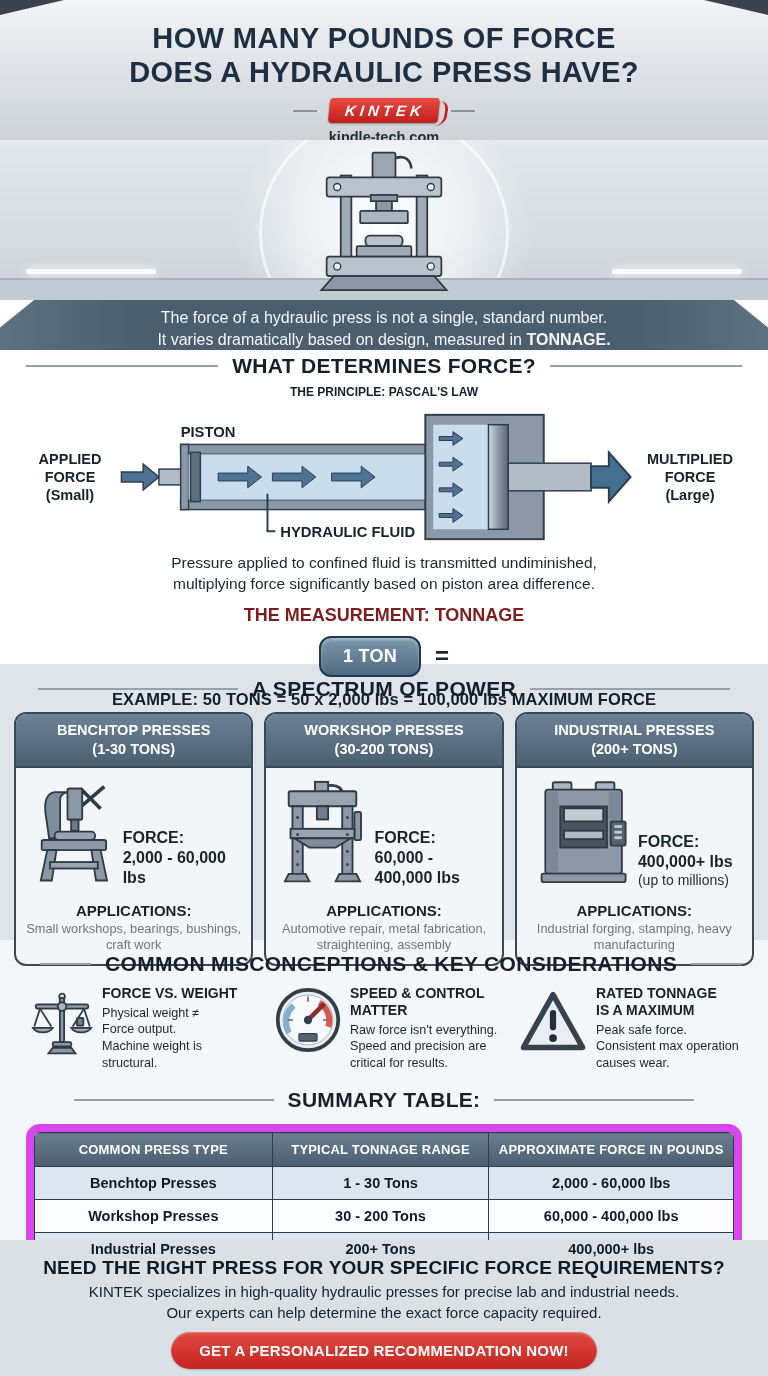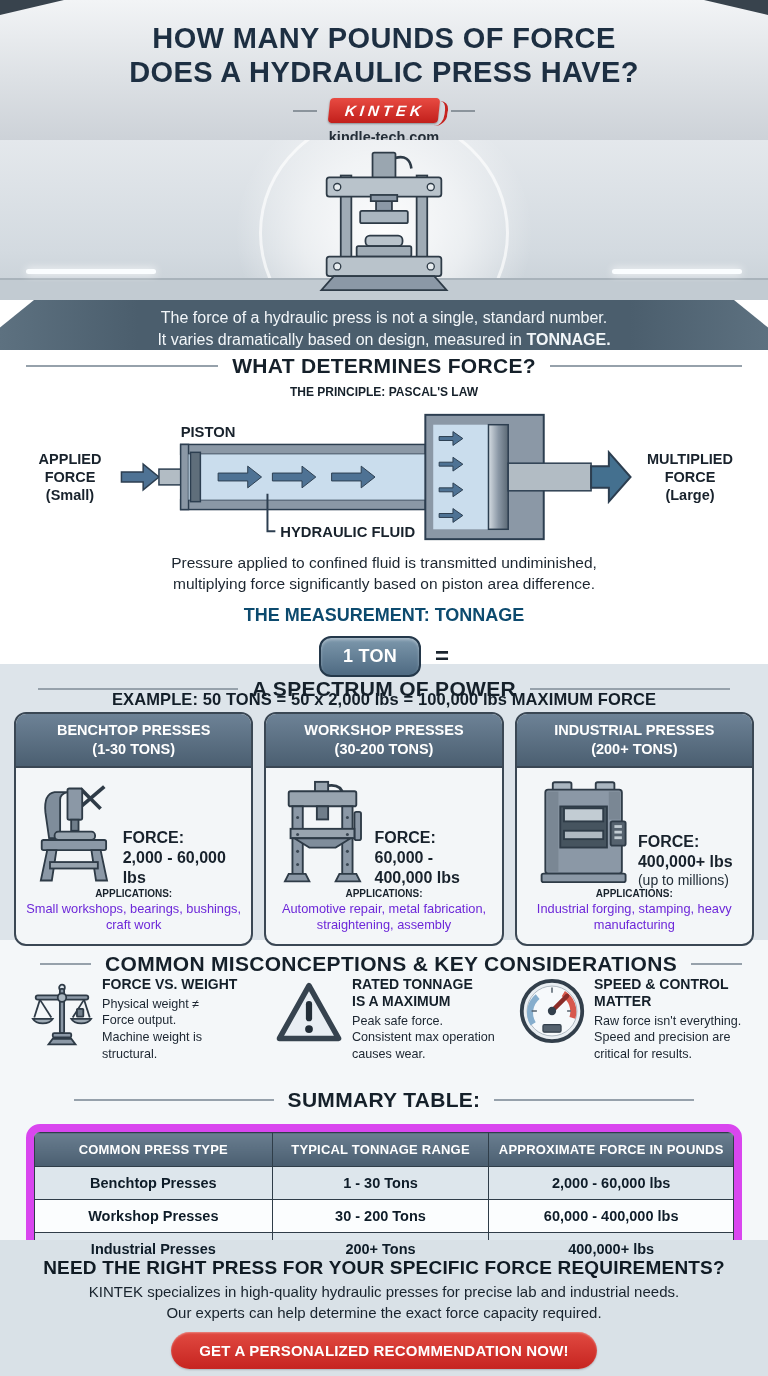--- a/index.html
+++ b/index.html
@@ -35,41 +35,41 @@
   .sec-title { font-size:21px; font-weight:800; letter-spacing:.3px; color:#15202a; white-space:nowrap; }
 
   
   .principle { height:314px; background:#ffffff; padding-top:4px; }
   .subtitle { text-align:center; font-size:12px; font-weight:800; color:#15202a; margin-top:7px; }
   .diagram-row { display:flex; align-items:center; justify-content:center; margin-top:4px; padding:0 18px; }
   .side-label { width:92px; text-align:center; font-size:14.5px; font-weight:800; color:#18222c; line-height:1.25; }
   .side-label.right { width:108px; }
   .pascal-svg { display:block; }
   .description { text-align:center; font-size:15.5px; color:#1c2630; line-height:1.35; margin-top:2px; }
-  .measure-title { text-align:center; font-size:18px; font-weight:800; color:#0c4a6e; margin-top:10px; }
+  .measure-title { text-align:center; font-size:18px; font-weight:800; color:#7f1d1d; margin-top:10px; }
   .pill-row { display:flex; align-items:center; justify-content:center; gap:14px; margin-top:10px; }
   .pill { background:linear-gradient(180deg,#7d98ac,#4e6a82); border:2.5px solid #24384a; border-radius:12px; color:#fff; font-weight:800; font-size:18px; padding:8px 22px; letter-spacing:.3px; box-shadow:inset 0 2px 3px rgba(255,255,255,.35); }
   .equals { font-size:24px; font-weight:800; color:#1a242e; }
   .example { text-align:center; font-size:16.5px; font-weight:800; color:#131e28; margin-top:13px; letter-spacing:.1px; }
 
   
   .spectrum { height:276px; background:#dde4ea; padding-top:13px; }
   .cards { display:flex; gap:11px; padding:0 14px; margin-top:11px; }
   .card { flex:1; border:2px solid #3a4754; border-radius:12px; background:#f3f6f8; overflow:hidden; }
   .card-head { background:linear-gradient(180deg,#6d8296,#4b5f71); color:#fff; font-weight:800; font-size:14.5px; text-align:center; line-height:1.3; padding:7px 2px; border-bottom:2px solid #3a4754; }
   .card-body { padding:8px 6px 10px; }
   .force-row { display:flex; align-items:flex-end; justify-content:center; gap:4px; min-height:112px; }
   .force-text { font-size:16px; font-weight:800; color:#18222c; line-height:1.25; max-width:118px; }
   .force-note { font-size:14px; font-weight:400; color:#222d37; }
-  .apps-label { text-align:center; font-size:10px; font-weight:800; color:#18222c; margin-top:0; }
-  .apps-text { text-align:center; font-size:12.8px; color:#6d28d9; line-height:1.3; margin-top:2px; padding:0 2px; }
+  .apps-label { text-align:center; font-size:15px; font-weight:800; color:#18222c; margin-top:14px; }
+  .apps-text { text-align:center; font-size:12.8px; color:#737373; line-height:1.3; margin-top:2px; padding:0 2px; }
 
   
   .miscon { height:136px; background:#f4f7f9; padding-top:12px;padding-left:14px; }
-  .miscon-items { display:flex; gap:10px; padding:0 16px; }
+  .miscon-items { display:flex; gap:10px; padding:0 16px; margin-top:9px; }
   .miscon-item { flex:1; display:flex; gap:8px; align-items:flex-start; }
   .miscon-text .m-title { font-size:14px; font-weight:800; color:#15202a; line-height:1.2; }
   .miscon-text .m-body { font-size:12.6px; color:#1b2530; line-height:1.32; margin-top:3px; }
 
   
   .summary { height:164px; background:#f4f7f9; padding-top:12px; }
   .table-wrap { margin:12px 26px 0; border:8px solid #d946ef; border-radius:14px; overflow:hidden; background:#fff; }
   table { width:100%; border-collapse:collapse; }
   th { background:linear-gradient(180deg,#6a7e90,#4a5e70); color:#fff; font-size:13px; font-weight:800; padding:9px 4px; border:1px solid #2f3d49; letter-spacing:.2px; }
   td { text-align:center; font-size:14.5px; font-weight:700; color:#0e1c28; padding:8px 4px; border:1px solid #2f3d49; }
@@ -362,55 +362,55 @@
         <div class="miscon-text">
           <div class="m-title pre">FORCE VS. WEIGHT</div>
           <div class="m-body pre">Physical weight ≠
 Force output.
 Machine weight is
 structural.</div>
         </div>
       </div>
 
       <div class="miscon-item">
-        <svg width="70" height="72" viewBox="0 0 90 84">
-          <path d="M45 8 L83 76 L7 76 Z" fill="#e8eef3" stroke="#36434f" stroke-width="7" stroke-linejoin="round"></path>
-          <rect x="41" y="28" width="8" height="26" rx="4" fill="#222e38"></rect>
-          <circle cx="45" cy="64" r="5" fill="#222e38"></circle>
-        </svg>
-        <div class="miscon-text">
-          <div class="m-title pre">RATED TONNAGE
-IS A MAXIMUM</div>
-          <div class="m-body pre">Peak safe force.
-Consistent max operation
-causes wear.</div>
-        </div>
-      </div>
-
-      <div class="miscon-item">
         <svg width="68" height="70" viewBox="0 0 90 90">
           <circle cx="45" cy="45" r="40" fill="#e9eef2" stroke="#323f4b" stroke-width="5"></circle>
           <circle cx="45" cy="45" r="33" fill="#f6f9fb" stroke="#9aa6b0" stroke-width="1"></circle>
           <path d="M20,62 A28,28 0 0 1 26,26" stroke="#86aecd" stroke-width="8" fill="none"></path>
           <path d="M60,22 A28,28 0 0 1 72,54" stroke="#d7584c" stroke-width="8" fill="none"></path>
           <g stroke="#54616d" stroke-width="2">
             <line x1="45" y1="14" x2="45" y2="21"></line>
               <line x1="18" y1="45" x2="25" y2="45"></line>
               <line x1="70" y1="45" x2="65" y2="45"></line>
           </g>
           <line x1="45" y1="45" x2="65" y2="25" stroke="#8b2c28" stroke-width="6" stroke-linecap="round"></line>
           <circle cx="45" cy="45" r="5.5" fill="#323f4b"></circle>
           <rect x="33" y="63" width="24" height="10" rx="2" fill="#55626e" stroke="#323f4b" stroke-width="1.5"></rect>
         </svg>
         <div class="miscon-text">
           <div class="m-title pre">SPEED &amp; CONTROL
 MATTER</div>
           <div class="m-body pre">Raw force isn't everything.
 Speed and precision are
 critical for results.</div>
+        </div>
+      </div>
+
+      <div class="miscon-item">
+        <svg width="70" height="72" viewBox="0 0 90 84">
+          <path d="M45 8 L83 76 L7 76 Z" fill="#e8eef3" stroke="#36434f" stroke-width="7" stroke-linejoin="round"></path>
+          <rect x="41" y="28" width="8" height="26" rx="4" fill="#222e38"></rect>
+          <circle cx="45" cy="64" r="5" fill="#222e38"></circle>
+        </svg>
+        <div class="miscon-text">
+          <div class="m-title pre">RATED TONNAGE
+IS A MAXIMUM</div>
+          <div class="m-body pre">Peak safe force.
+Consistent max operation
+causes wear.</div>
         </div>
       </div>
 
     </div>
   </div>
 
   <div class="summary">
     <div class="sec-head">
       <span class="sec-line"></span>
       <span class="sec-title">SUMMARY TABLE:</span>

